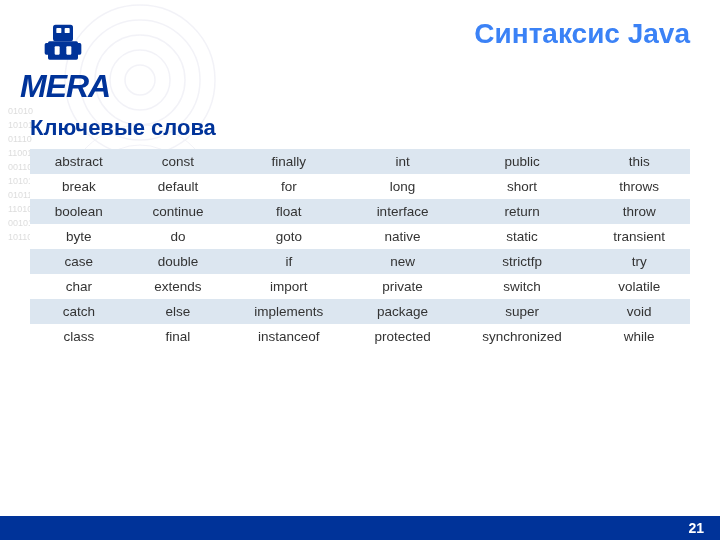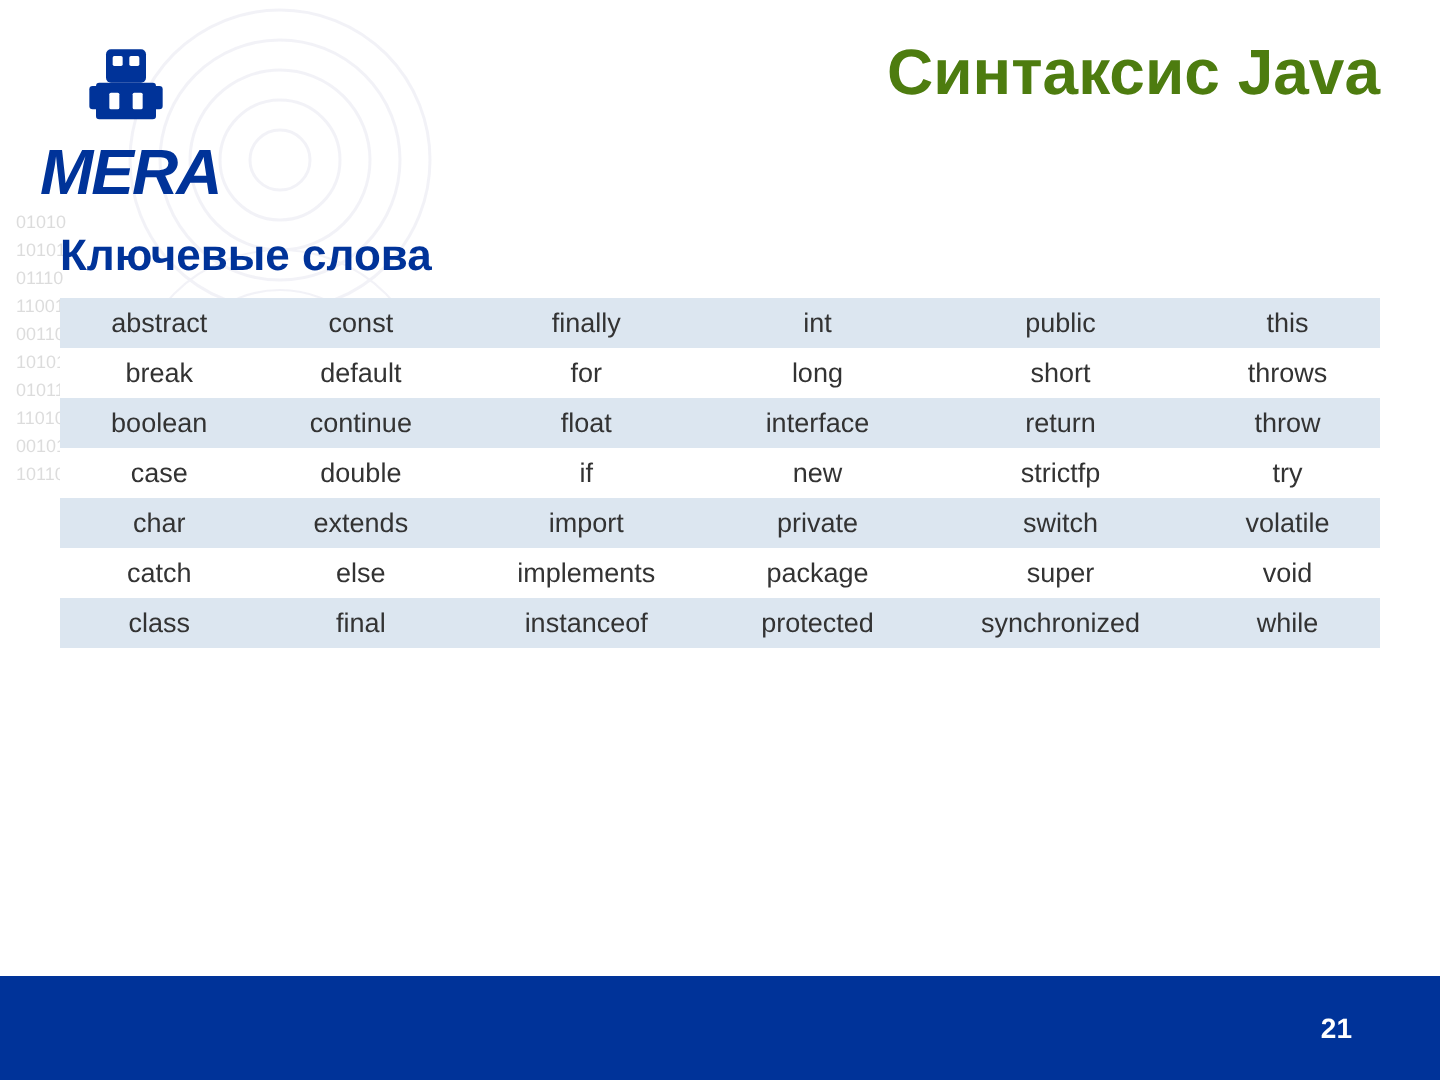--- a/index.html
+++ b/index.html
@@ -39,23 +39,23 @@
       width: 50px;
       height: 50px;
       margin-right: 4px;
     }
 
     .title-block {
       text-align: right;
     }
 
     .page-title {
-      font-size: 32px;
+      font-size: 28px;
       font-weight: bold;
-      color: #4d7c0f;
+      color: #3b82f6;
       margin-bottom: 4px;
     }
 
     .subtitle {
       font-size: 22px;
       font-weight: bold;
       color: #003399;
       text-align: left;
       padding: 0 30px 8px 30px;
       position: relative;
@@ -91,26 +91,26 @@
 
     td:first-child {
       text-align: center;
     }
 
     .footer {
       position: absolute;
       bottom: 0;
       left: 0;
       right: 0;
-      height: 52px;
+      height: 24px;
       background: #003399;
       display: flex;
       align-items: center;
       justify-content: flex-end;
-      padding-right: 44px;
+      padding-right: 16px;
     }
 
     .page-number {
       color: #fff;
       font-size: 14px;
       font-weight: bold;
     }
 
     
     .deco-circles {
@@ -184,20 +184,28 @@
         </tr>
         <tr>
           <td>boolean</td>
           <td>continue</td>
           <td>float</td>
           <td>interface</td>
           <td>return</td>
           <td>throw</td>
         </tr>
         <tr>
+          <td>byte</td>
+          <td>do</td>
+          <td>goto</td>
+          <td>native</td>
+          <td>static</td>
+          <td>transient</td>
+        </tr>
+        <tr>
           <td>case</td>
           <td>double</td>
           <td>if</td>
           <td>new</td>
           <td>strictfp</td>
           <td>try</td>
         </tr>
         <tr>
           <td>char</td>
           <td>extends</td>

